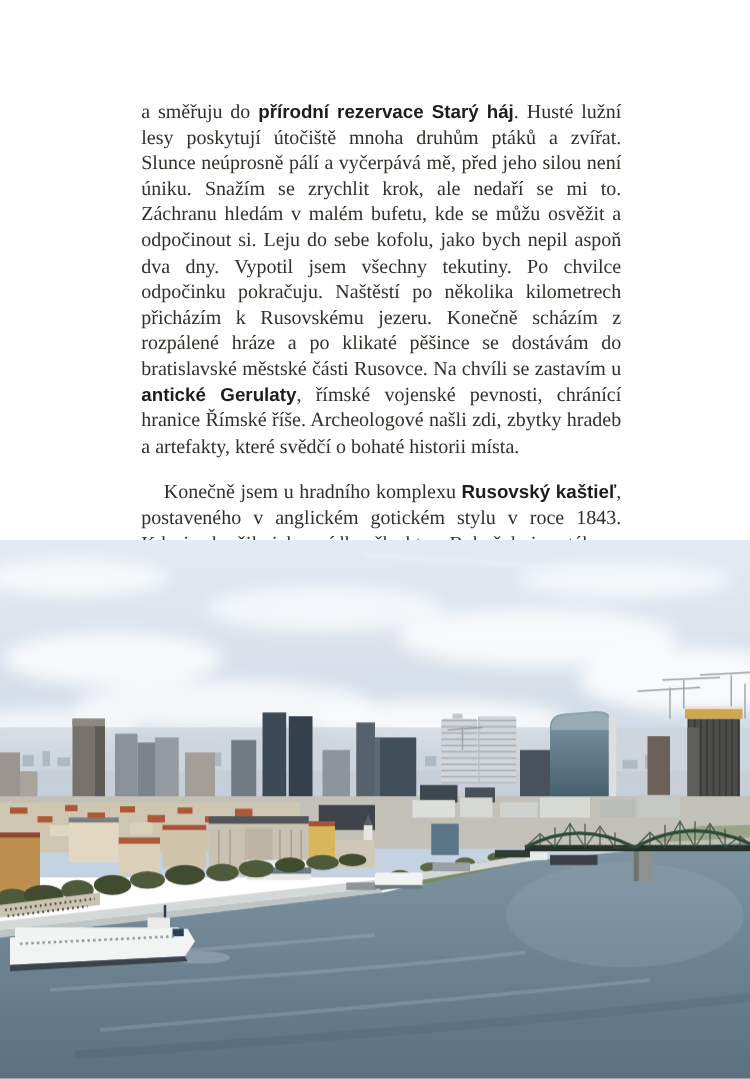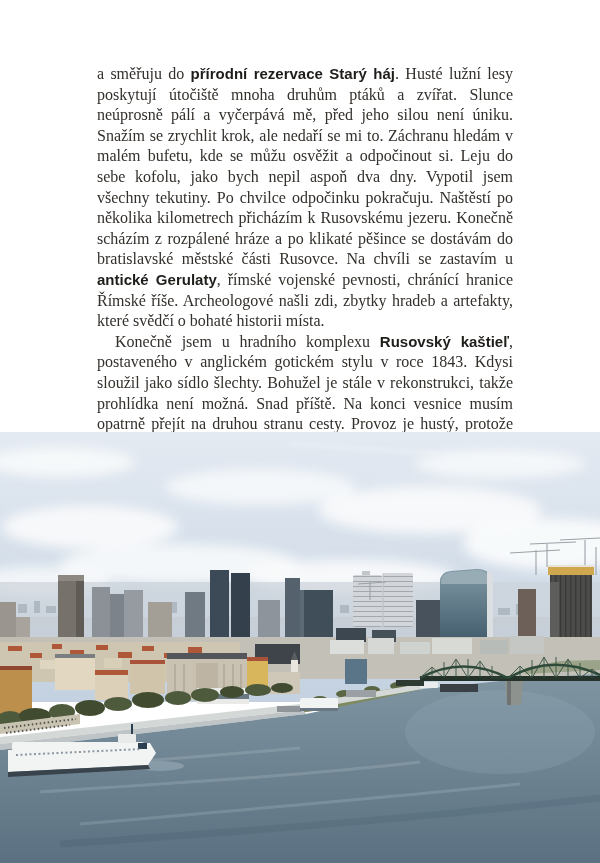--- a/index.html
+++ b/index.html
@@ -1,20 +1,20 @@
 <!DOCTYPE html>
 <html lang="cs" style="--sky_top: #e4eaf2; --sky_low: #c3d1e0; --cloud: #f9fbfc; --haze: #ccd3da; --tower_dark: #3c4a57; --crane_yellow: #cfa74e; --roof_red: #ae5839; --tree_green: #4e5a3c; --bridge_green: #2f4a3a; --embankment: #d4d8d6; --river_top: #7f95a2; --river_deep: #5b7181; --ship_white: #f2f4f3;"><head>
 <meta charset="utf-8">
 <style>
   html,body{margin:0;padding:0;background:#ffffff;}
   .page{position:relative;width:600px;height:863px;background:#ffffff;overflow:hidden;
         font-family:"Liberation Serif", serif;}
   .body-text{position:absolute;left:97px;top:64px;width:416px;color:#332f2b;
              font-size:16px;line-height:20.6px;text-align:justify;}
-  .para{margin:0;}
+  .para{margin:16px;}
   .para.indent{text-indent:18px;}
   .run-bold{font-family:"Liberation Sans", sans-serif;font-weight:700;font-size:15px;color:#1f1d1a;}
   .photo{position:absolute;left:0;top:432px;width:600px;height:431px;}
   .photo svg{display:block;}
   
   .sky-top{stop-color:var(--sky_top,#e4eaf2);} .sky-low{stop-color:var(--sky_low,#c3d1e0);}
   .riv-top{stop-color:var(--river_top,#7f95a2);} .riv-deep{stop-color:var(--river_deep,#5b7181);}
   .cloud{fill:var(--cloud,#f9fbfc);}
   .haze{fill:var(--haze,#ccd3da);}
   .roof{fill:var(--roof_red,#ae5839);}

